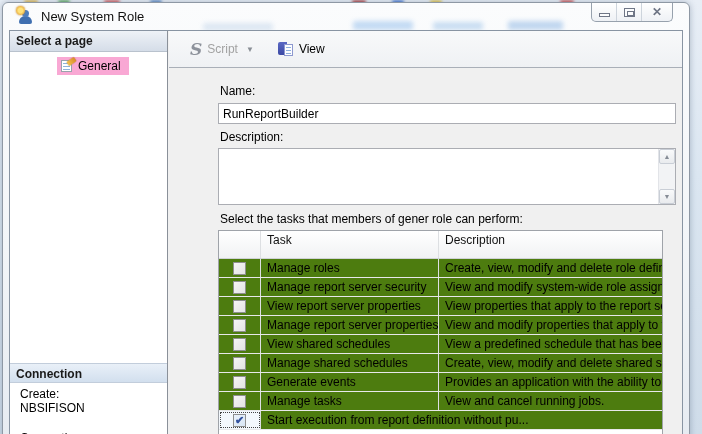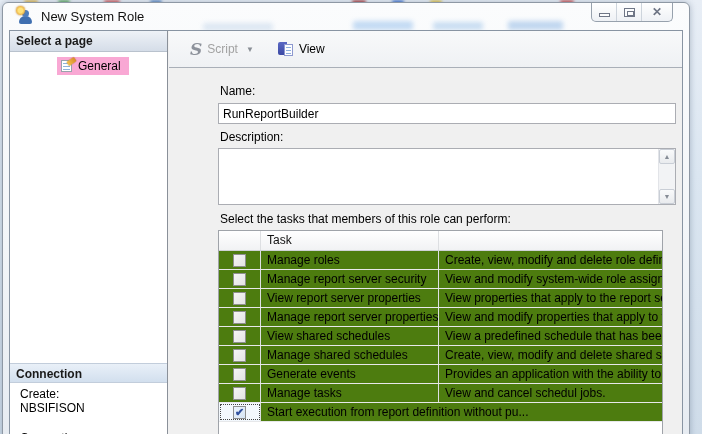--- a/index.html
+++ b/index.html
@@ -80,21 +80,21 @@
   .descbox { position:absolute; left:49px; right:6px; top:80px; height:57px; background:#fff; border:1px solid #abadb3; }
   .vscroll { position:absolute; right:0; top:0; bottom:0; width:17px; background:#f2f3f5; border-left:1px solid #e2e4e8; }
   .vs-btn { position:absolute; left:0; right:0; height:15px; background:linear-gradient(180deg,#f9fafb,#e9ebee);
             border:1px solid #c9ced6; border-radius:2px; color:#868c96; font-size:7px;
             display:flex; align-items:center; justify-content:center; cursor:pointer; }
   .vs-up { top:0; } .vs-down { bottom:0; }
 
   
   .tasktable { position:absolute; left:49px; top:162px; width:445px; bottom:-2px;
                background:#fff; border:1px solid #9fa3a9; }
-  .thead { display:flex; height:20px; background:linear-gradient(180deg,#ffffff,#f1f2f4);
+  .thead { display:flex; height:28px; background:linear-gradient(180deg,#ffffff,#f1f2f4);
            border-bottom:1px solid #cfd2d6; }
   .thead .tcell { color:#111; }
   .trow { display:flex; height:19px; border-bottom:1px solid #e7e8ea; background:#4d7c0f; }
   .tcell { padding:2px 6px; overflow:hidden; white-space:nowrap; }
   .ccheck { width:42px; border-right:1px solid #dddfe2; display:flex; align-items:center; justify-content:center; padding:0; }
   .ctask { width:178px; border-right:1px solid #dddfe2; }
   .cdesc { flex:1; }
   .ccheck.focused { outline:1px dotted #444; outline-offset:-2px; background:#f3f8fd; }
   .checkbox { width:13px; height:13px; border:1px solid #8e8f8f; background:linear-gradient(135deg,#f5f5f5,#e3e3e3);
               position:relative; cursor:pointer; font-size:11px; line-height:11px; text-align:center; color:#31519e; }
@@ -188,26 +188,27 @@
           <div class="vscroll">
             <div class="vs-btn vs-up">
                 <span>▲</span>
               </div>
             <div class="vs-btn vs-down">
                 <span>▼</span>
               </div>
           </div>
         </div>
 
-        <div class="field-label" style="top:144px;">Select the tasks that members of this role can perform:</div>
+        <div class="field-label" style="top:144px;">Select the tasks that members of gener role can perform:</div>
 
         <div class="tasktable">
           <div class="thead">
             <div class="tcell ccheck"></div>
             <div class="tcell ctask">Task</div>
+            <div class="tcell cdesc">Description</div>
           </div>
           <div>
               <div class="trow">
                 <div class="tcell ccheck">
                   <div class="checkbox"></div>
                 </div>
                 <div class="tcell ctask">Manage roles</div>
                 <div class="tcell cdesc">Create, view, modify and delete role definitions.</div>
               </div>
               <div class="trow">
@@ -250,21 +251,21 @@
                   <div class="checkbox"></div>
                 </div>
                 <div class="tcell ctask">Generate events</div>
                 <div class="tcell cdesc">Provides an application with the ability to gener...</div>
               </div>
               <div class="trow">
                 <div class="tcell ccheck">
                   <div class="checkbox"></div>
                 </div>
                 <div class="tcell ctask">Manage tasks</div>
-                <div class="tcell cdesc">View and cancel schedul jobs.</div>
+                <div class="tcell cdesc">View and cancel running jobs.</div>
               </div>
               <div class="trow">
                 <div class="tcell ccheck focused">
                   <div class="checkbox checked">✔</div>
                 </div>
                 <div class="tcell cdesc">Start execution from report definition without pu...</div>
               </div>
             </div>
         </div>
       </div>

